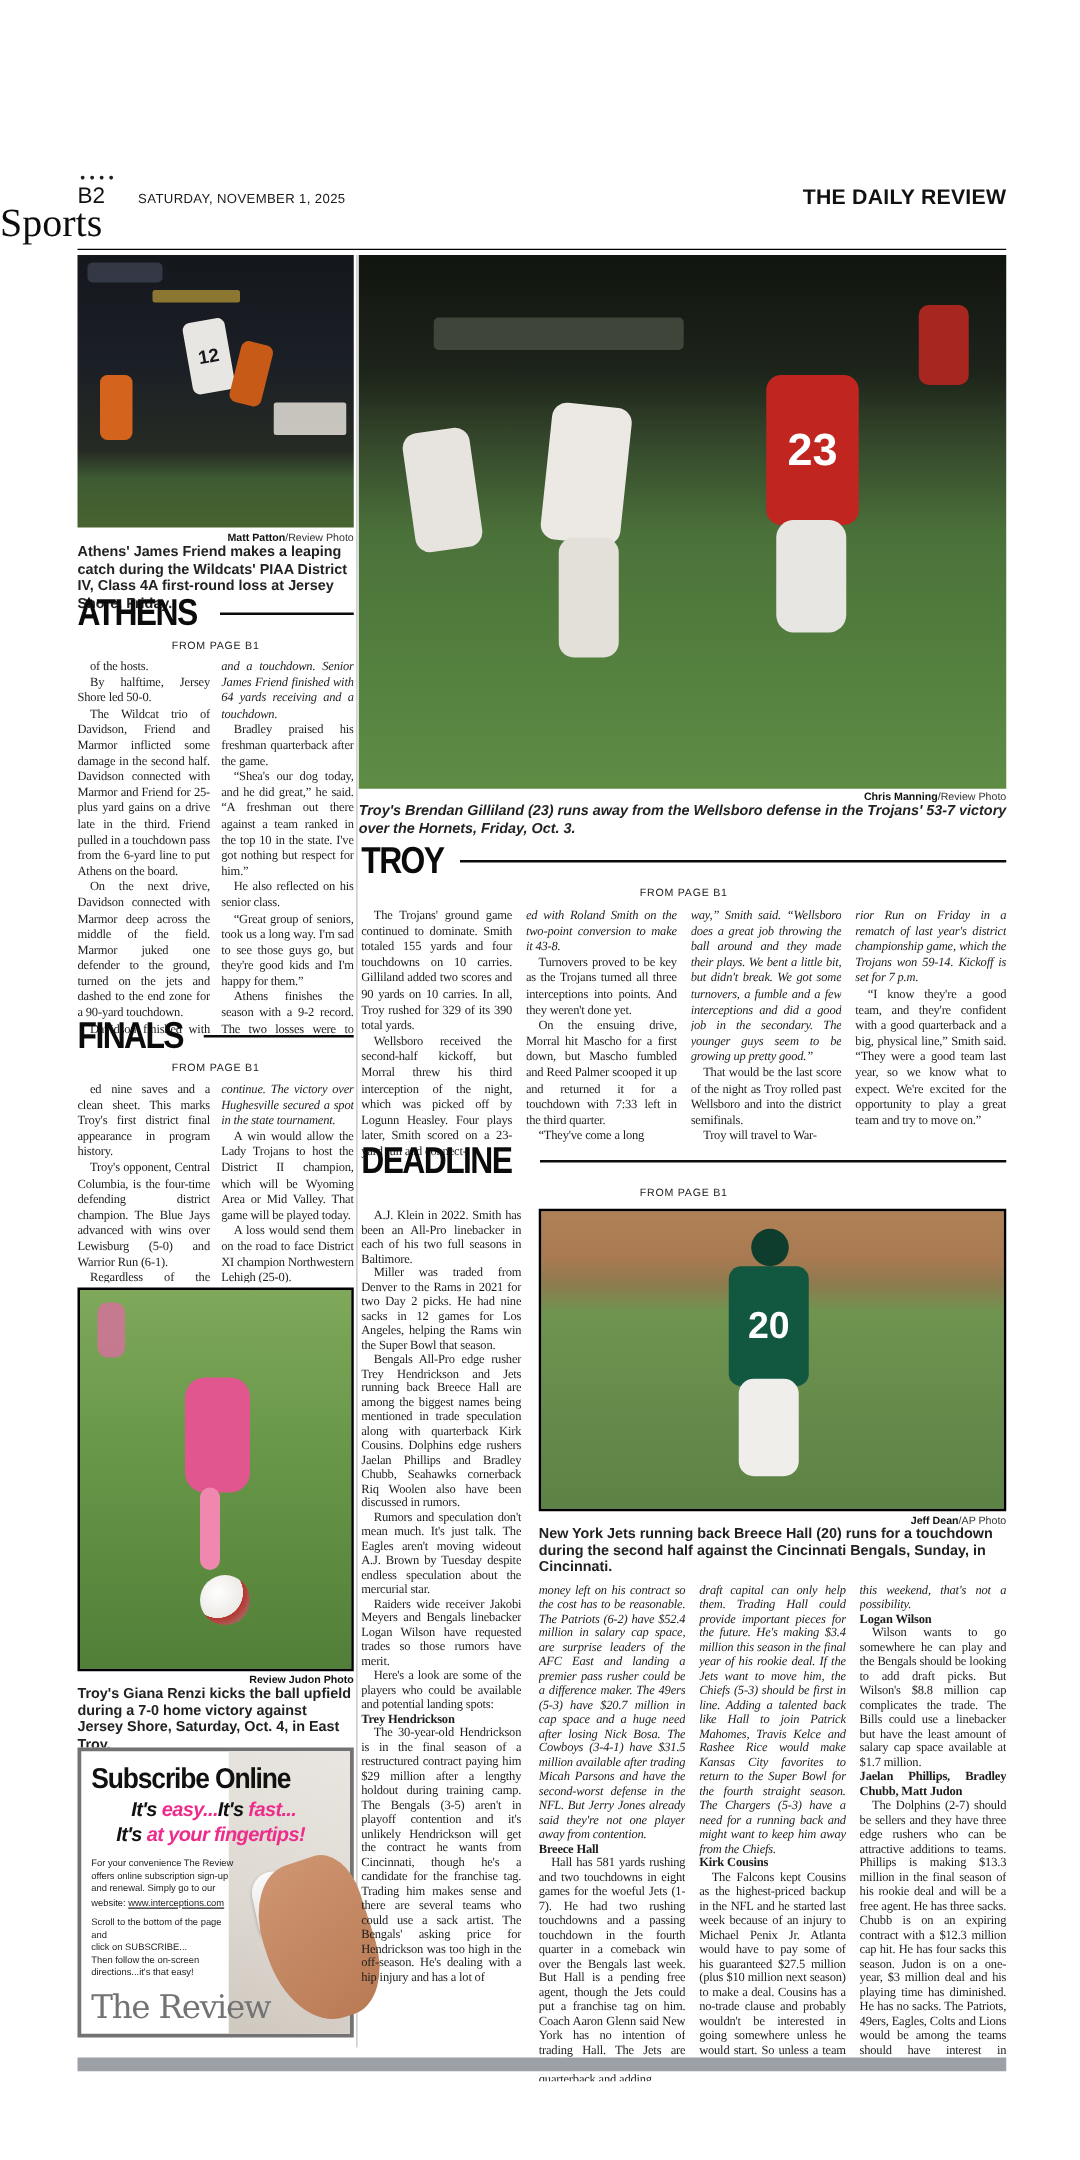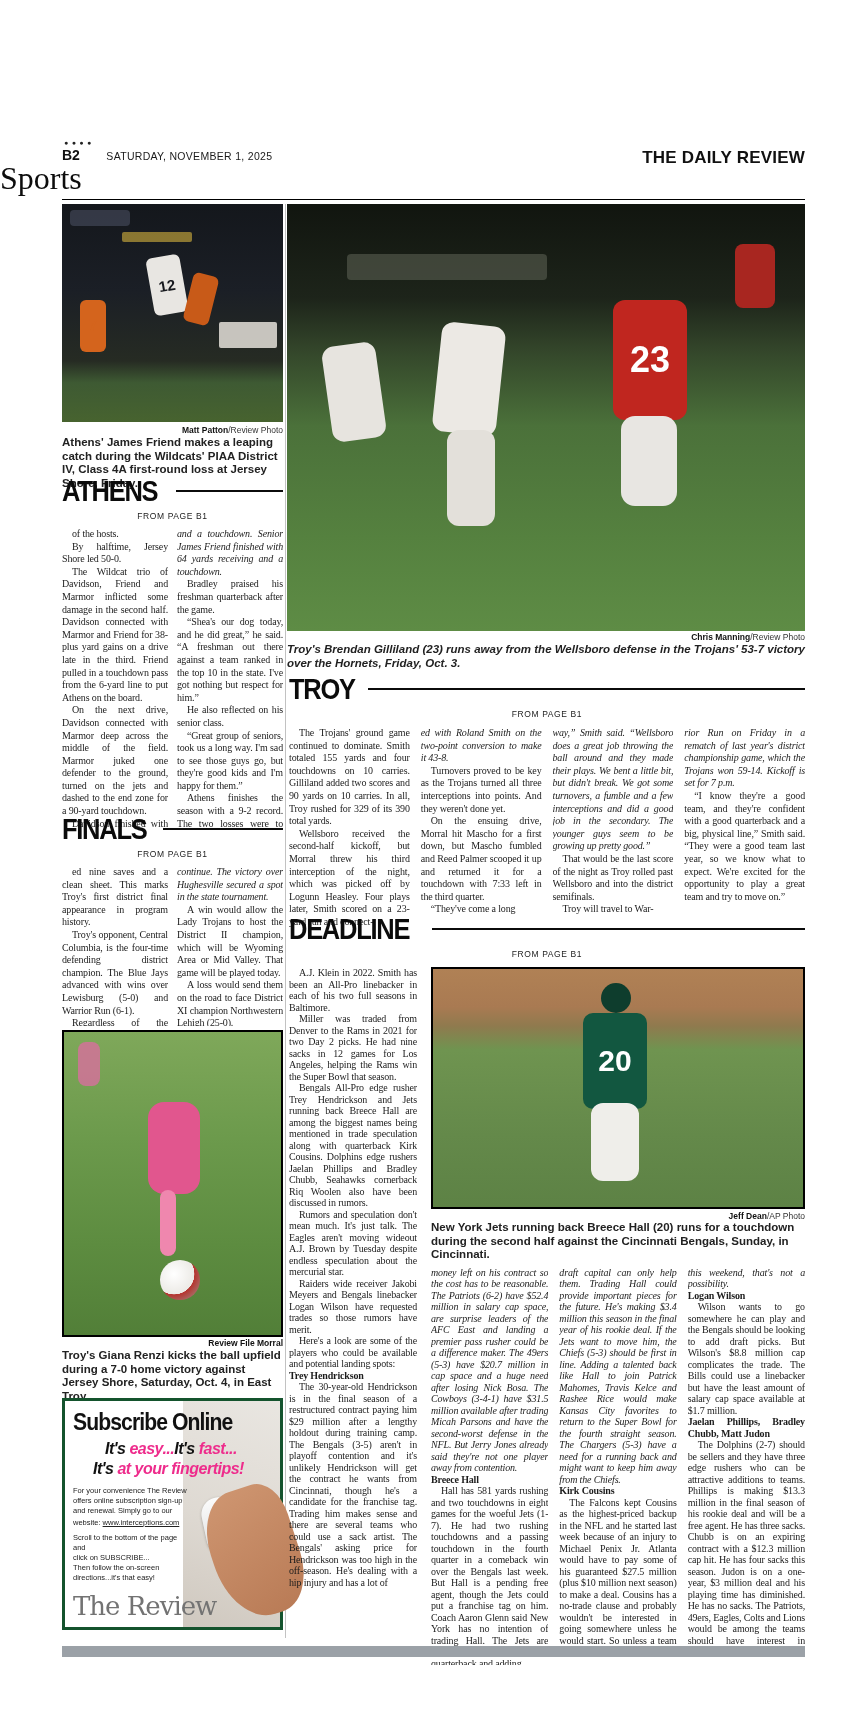--- a/index.html
+++ b/index.html
@@ -2,21 +2,21 @@
 <html><head>
 <meta charset="utf-8">
 <style>
   html,body{margin:0;padding:0;background:#fff;}
   body{width:864px;height:1728px;position:relative;font-family:"Liberation Sans",sans-serif;color:#111;}
   .abs{position:absolute;}
 
   
   .mast{left:62px;top:146px;width:743px;height:20px;}
   .dots{position:absolute;left:2px;top:-7px;letter-spacing:1px;font-size:7px;color:#222;}
-  .pgnum{font-weight:bold;font-size:14px;display:inline-block;}
+  .pgnum{font-weight:normal;font-size:18px;display:inline-block;}
   .mastdate{font-size:10.5px;margin-left:22px;letter-spacing:0.3px;color:#1a1a1a;}
   .mastpub{position:absolute;right:0;top:2px;font-weight:bold;font-size:17px;letter-spacing:0.2px;}
   .sports{left:0;top:160px;width:864px;text-align:left;font-family:"Liberation Serif",serif;font-size:32px;color:#0d0d0d;}
   .rule-full{left:62px;top:199px;width:743px;height:1px;background:#000;}
   .vdiv{left:285px;top:204px;width:1px;height:1434px;background:#c2c2c2;}
 
   
   .photo{overflow:hidden;position:absolute;}
   .credit{font-size:8.5px;color:#333;text-align:right;}
   .credit b{color:#111;}
@@ -33,21 +33,21 @@
   .article p{margin:0;font-family:"Liberation Serif",serif;font-size:10px;line-height:12.6px;letter-spacing:-0.15px;text-align:justify;text-indent:10px;color:#1c1c1c;}
   .article p.cont{text-indent:0;font-style:italic;}
   .dl p{font-size:10px;line-height:11.5px;}
   .subhead{font-family:"Liberation Sans",sans-serif;font-weight:bold;font-size:10.5px;line-height:13px;margin:2px 0 1px 0;text-indent:0 !important;text-align:left;color:#111;}
 
   
   .jersey{position:absolute;border-radius:6px;display:flex;align-items:center;justify-content:center;font-weight:bold;}
   .blob{position:absolute;border-radius:50%;}
 
   
-  .ad{border:3px solid #14532d;background:#fff;box-sizing:border-box;}
+  .ad{border:3px solid #737373;background:#fff;box-sizing:border-box;}
   .ad-photo{position:absolute;right:0;top:0;width:45%;height:100%;background:linear-gradient(200deg,#e9e6e1 0%,#ded9d2 55%,#cfc8bf 100%);}
   .hand{position:absolute;right:-18px;top:86px;width:86px;height:130px;background:linear-gradient(160deg,#cf9671,#b87a55);border-radius:42% 30% 40% 50%;transform:rotate(-18deg);}
   .mouse{position:absolute;right:42px;top:96px;width:34px;height:58px;background:linear-gradient(180deg,#fbfbfb,#dcdcdc);border-radius:17px;transform:rotate(-12deg);box-shadow:0 1px 3px rgba(0,0,0,.3);}
   .ad-title{position:relative;font-weight:bold;font-size:23px;letter-spacing:-1px;transform:scaleX(0.92);transform-origin:left;margin:8px 0 2px 8px;z-index:2;}
   .ad-tag{position:relative;z-index:2;font-weight:bold;font-style:italic;font-size:16px;letter-spacing:-0.5px;}
   .ad-tag.l1{margin:4px 0 0 40px;}
   .ad-tag.l2{margin:2px 0 0 28px;}
   .ad-small{position:relative;z-index:2;font-size:7.5px;line-height:10px;color:#222;width:115px;margin:8px 0 0 8px;}
   .ad-small .url{text-decoration:underline;display:inline-block;margin-top:2px;}
   .ad-small .gap{display:block;height:5px;}
@@ -83,21 +83,21 @@
 <div class="abs" style="left:62px;top:474px;width:221px;">
   <div class="sec-head">
     <span class="sec-title">ATHENS</span>
     <span class="sec-rule"></span>
   </div>
   <div class="frompage">FROM PAGE B1</div>
   <div class="cols article" style="margin-top:7px;height:302px;">
     <div class="col">
       <p>of the hosts.</p>
       <p>By halftime, Jersey Shore led 50-0.</p>
-      <p>The Wildcat trio of Davidson, Friend and Marmor inflicted some damage in the second half. Davidson connected with Marmor and Friend for 38-plus yard gains on a drive late in the third. Friend pulled in a touchdown pass from the 6-yard line to put Athens on the board.</p>
+      <p>The Wildcat trio of Davidson, Friend and Marmor inflicted some damage in the second half. Davidson connected with Marmor and Friend for 25-plus yard gains on a drive late in the third. Friend pulled in a touchdown pass from the 6-yard line to put Athens on the board.</p>
       <p>On the next drive, Davidson connected with Marmor deep across the middle of the field. Marmor juked one defender to the ground, turned on the jets and dashed to the end zone for a 90-yard touchdown.</p>
       <p>Davidson finished with 199 yards passing and two touchdowns. Marmor had six catches for 125 yards</p>
     </div>
     <div class="col">
       <p class="cont">and a touchdown. Senior James Friend finished with 64 yards receiving and a touchdown.</p>
       <p>Bradley praised his freshman quarterback after the game.</p>
       <p>“Shea's our dog today, and he did great,” he said. “A freshman out there against a team ranked in the top 10 in the state. I've got nothing but respect for him.”</p>
       <p>He also reflected on his senior class.</p>
       <p>“Great group of seniors, took us a long way. I'm sad to see those guys go, but they're good kids and I'm happy for them.”</p>
       <p>Athens finishes the season with a 9-2 record. The two losses were to Troy and Jersey Shore.</p>
@@ -125,21 +125,21 @@
   </div>
 </div>
 
 <div class="abs photo" style="left:62px;top:1030px;width:217px;height:303px;border:2px solid #000;background:linear-gradient(180deg,#7fa85a 0%,#6c9a4c 35%,#5d8c40 70%,#527f38 100%);">
   <div class="blob" style="left:14px;top:10px;width:22px;height:44px;background:#d86f9d;opacity:.8;border-radius:8px;"></div>
   <div class="jersey" style="left:84px;top:70px;width:52px;height:92px;background:#e1568e;color:#e1568e;border-radius:16px;">&nbsp;</div>
   <div class="blob" style="left:96px;top:158px;width:16px;height:66px;background:#ef87ae;border-radius:8px;"></div>
   <div class="blob" style="left:96px;top:228px;width:40px;height:40px;background:radial-gradient(circle at 35% 35%,#ffffff 0%,#eceae6 55%,#b5342f 56%,#9e9a94 100%);"></div>
 </div>
 <div class="abs credit" style="left:62px;top:1338px;width:221px;">
-  <b>Review File Morral</b>
+  <b>Review Judon Photo</b>
 </div>
 <div class="abs cap" style="left:62px;top:1349px;width:221px;">Troy's Giana Renzi kicks the ball upfield during a 7-0 home victory against Jersey Shore, Saturday, Oct. 4, in East Troy.</div>
 
 <div class="abs ad" style="left:62px;top:1398px;width:221px;height:232px;">
   <div class="ad-photo">
     <div class="mouse"></div>
     <div class="hand"></div>
   </div>
   <div class="ad-title">Subscribe Online</div>
   <div class="ad-tag l1"><span>It's </span><span style="color:#ee2c8c;">easy...</span><span>It's </span><span style="color:#ee2c8c;">fast...</span></div>

